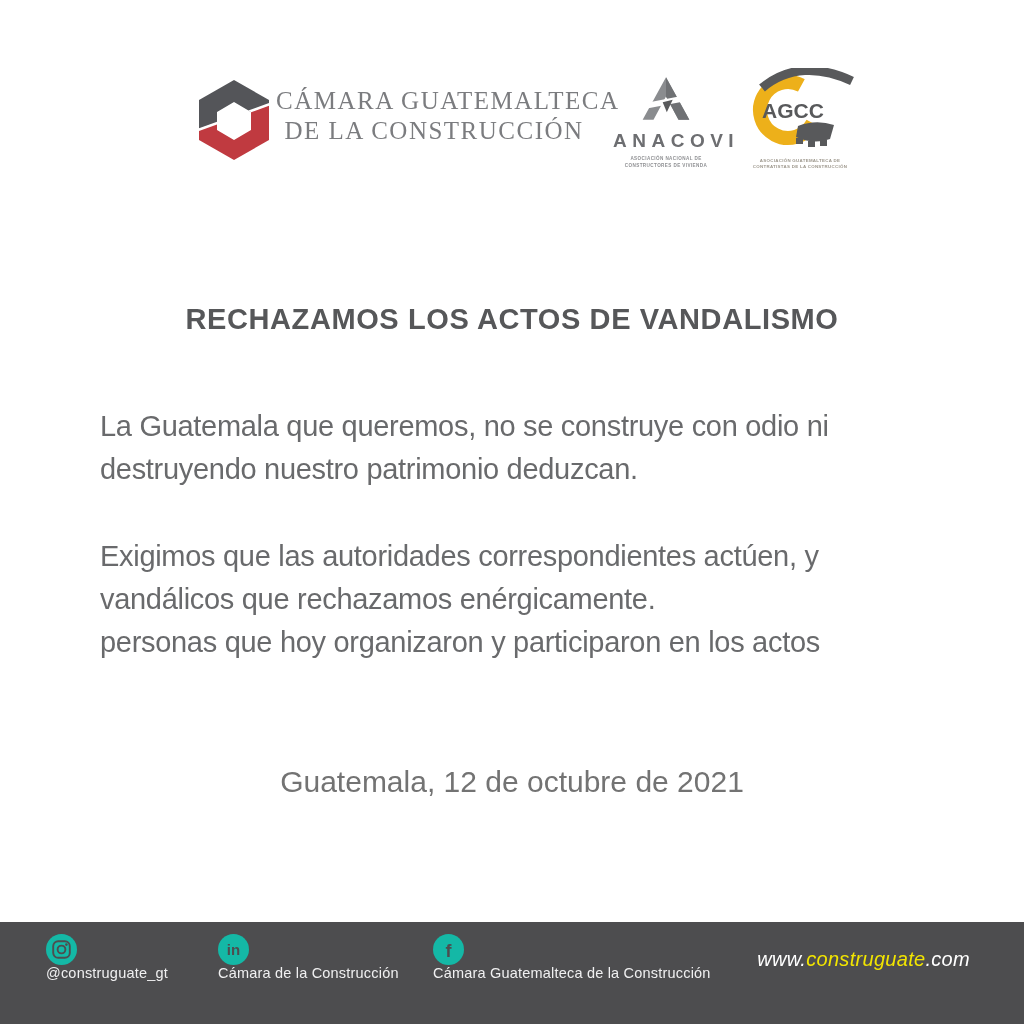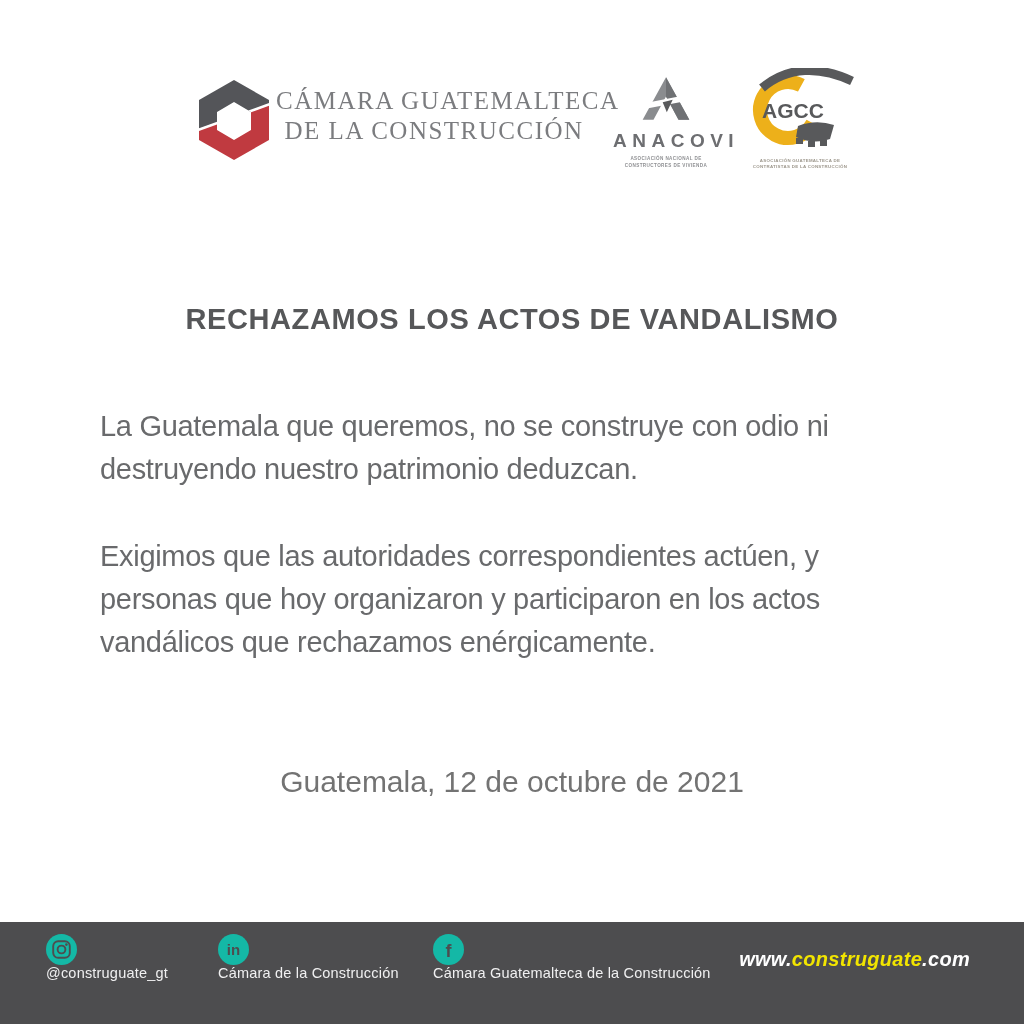--- a/index.html
+++ b/index.html
@@ -36,21 +36,21 @@
   .footer-bar{position:absolute;left:0;top:922px;width:1024px;height:102px;background:#4d4d4f;}
   .social-item{position:absolute;display:flex;align-items:flex-start;height:32px;top:12px;flex-direction:column;}
   .social-circle{
     width:31px;height:31px;border-radius:50%;background:#14b8a6;flex:0 0 auto;
     display:flex;align-items:center;justify-content:center;margin-right:13px;
   }
   .social-label{font-size:14.5px;color:#f0f0f1;letter-spacing:.2px;white-space:nowrap;}
   .glyph{font-weight:bold;color:#4d4d4f;font-size:15px;line-height:1;}
   .glyph-f{font-size:18px;transform:translateY(1px);}
   .website{
-    position:absolute;right:54px;top:26px;font-size:20px;font-weight:bold;font-style:italic;
+    position:absolute;right:54px;top:26px;font-size:20px;font-weight:normal;font-style:italic;
     color:#ffffff;letter-spacing:.3px;white-space:nowrap;
   }
   .website .hl{color:#f2e500;}
 </style>
 </head>
 <body>
 
 <div class="canvas">
 
   <div>
@@ -106,22 +106,22 @@
 
   <div class="main-title">RECHAZAMOS LOS ACTOS DE VANDALISMO</div>
 
   <div class="body-block">
     <div>
       <div class="body-line">La Guatemala que queremos, no se construye con odio ni</div>
       <div class="body-line">destruyendo nuestro patrimonio deduzcan.</div>
     </div>
     <div class="para2">
       <div class="body-line">Exigimos que las autoridades correspondientes actúen, y</div>
+      <div class="body-line">vandálicos que rechazamos enérgicamente.</div>
       <div class="body-line">personas que hoy organizaron y participaron en los actos</div>
-      <div class="body-line">vandálicos que rechazamos enérgicamente.</div>
     </div>
   </div>
 
   <div class="dateline">Guatemala, 12 de octubre de 2021</div>
 
   <div class="footer-bar">
 
     <div class="social-item" style="left:46px;">
       <div class="social-circle">
         <svg width="19" height="19" viewBox="0 0 19 19" xmlns="http://www.w3.org/2000/svg">

